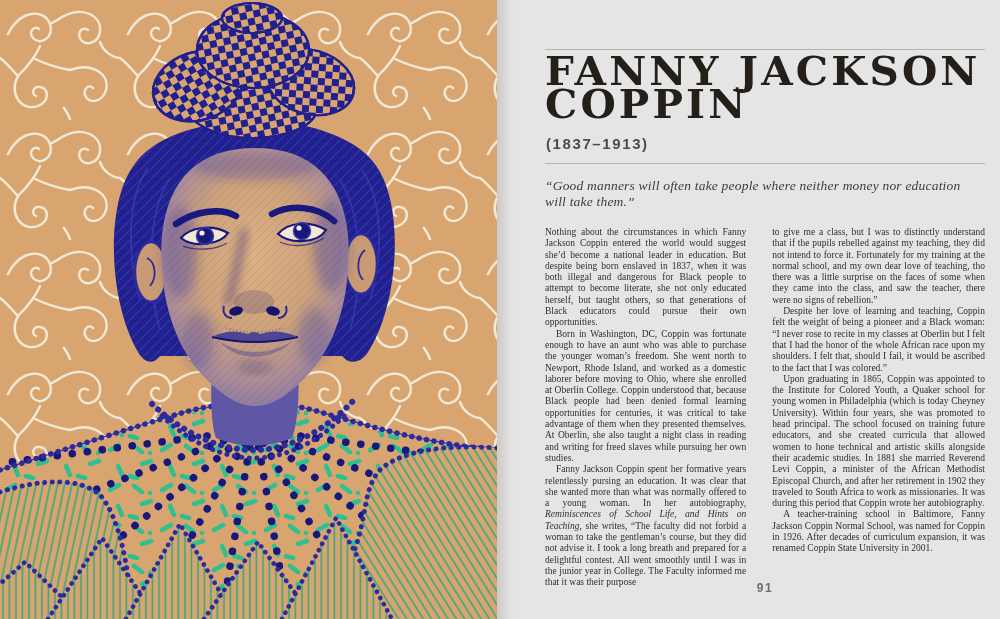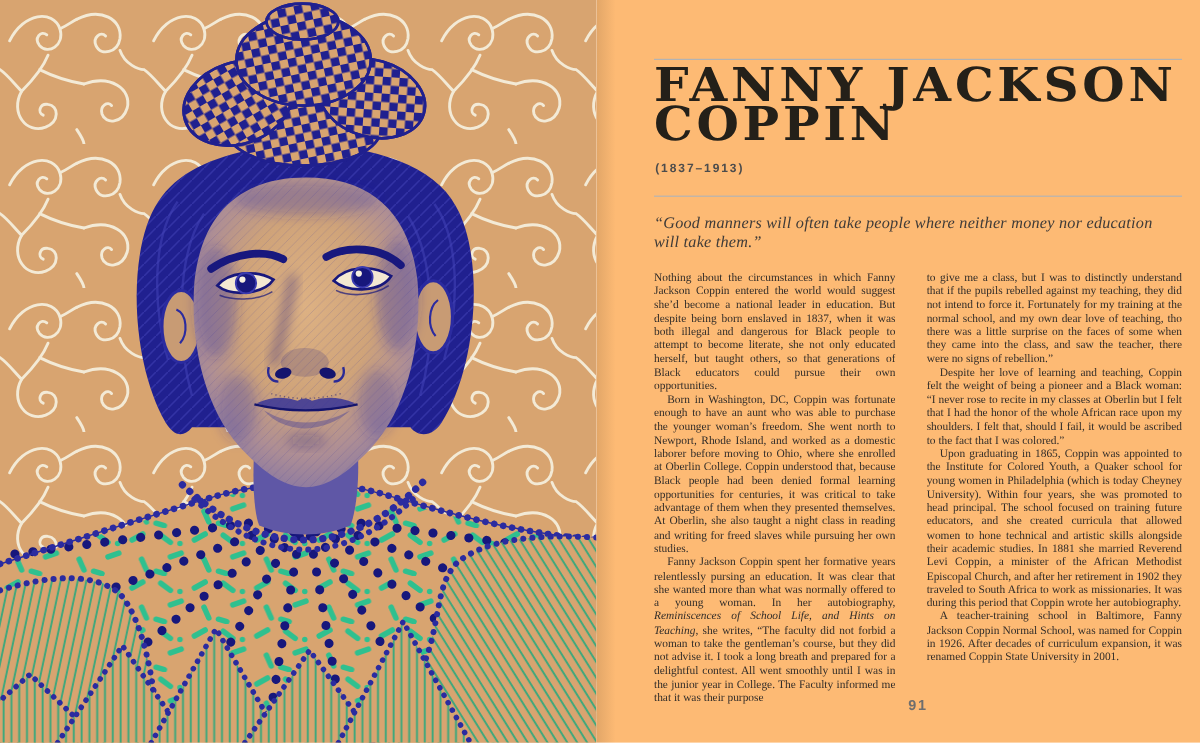--- a/index.html
+++ b/index.html
@@ -4,31 +4,31 @@
 <style>
   :root{
     --paper:#d8a470; --swirl:#f3ead6; --pen:#2b2ba0; --pen-dark:#17177c;
     --hair:#20208f; --green-line:#3aa87c; --green-dash:#2fc08f;
     --ink:#322d29; --gray:#4c4c4c; --rule:#b3b3b3; --pagenum:#6e6e6e; --title-ink:#242019;
   }
   *{margin:0;padding:0;box-sizing:border-box;}
   html,body{width:1000px;height:619px;background:#fff;overflow:hidden;}
   .spread{position:relative;width:1000px;height:619px;background:#fff;font-family:"Liberation Serif",serif;}
   .page-left{position:absolute;left:0;top:0;width:497px;height:619px;overflow:hidden;}
-  .page-right{position:absolute;left:497px;top:0;width:503px;height:619px;background:#fdba74;}
+  .page-right{position:absolute;left:497px;top:0;width:503px;height:619px;background:#e5e5e5;}
   .page-right::before{content:"";position:absolute;left:0;top:0;width:16px;height:100%;
     background:linear-gradient(90deg,rgba(60,45,30,.14),rgba(60,45,30,0));pointer-events:none;}
   .content{position:absolute;left:48px;top:0;width:440px;height:619px;}
   .rule{position:absolute;left:0;width:440px;height:0;border-top:1.5px solid var(--rule);}
   .rule1{top:49px;} .rule2{top:163px;}
   .title{position:absolute;top:55px;left:0;width:440px;
     font-family:"DejaVu Serif",serif;font-weight:bold;color:var(--title-ink);
     font-size:39px;line-height:33px;letter-spacing:3px;transform:scaleX(1.04);transform-origin:left top;}
   .dates{position:absolute;top:135px;left:1px;font-family:"Liberation Sans",sans-serif;
-    font-weight:bold;font-size:10px;letter-spacing:1.6px;color:var(--gray);}
+    font-weight:bold;font-size:15px;letter-spacing:1.6px;color:var(--gray);}
   .quote{position:absolute;top:178px;left:0;width:440px;font-style:italic;
     font-size:13.5px;color:#3f3b38;letter-spacing:.2px;}
   .columns{position:absolute;top:227px;left:0;width:440px;height:362px;display:flex;gap:26px;overflow:hidden;}
   .col{width:209px;height:362px;overflow:hidden;font-size:9.5px;line-height:11.3px;
     color:var(--ink);text-align:justify;hyphens:auto;-webkit-hyphens:auto;}
   .col-right{width:221px;}
   .col p{margin:0;}
   .col p.indent{text-indent:11px;}
   .booktitle{font-style:italic;}
   .pagenum{position:absolute;top:581px;left:0;width:440px;text-align:center;

